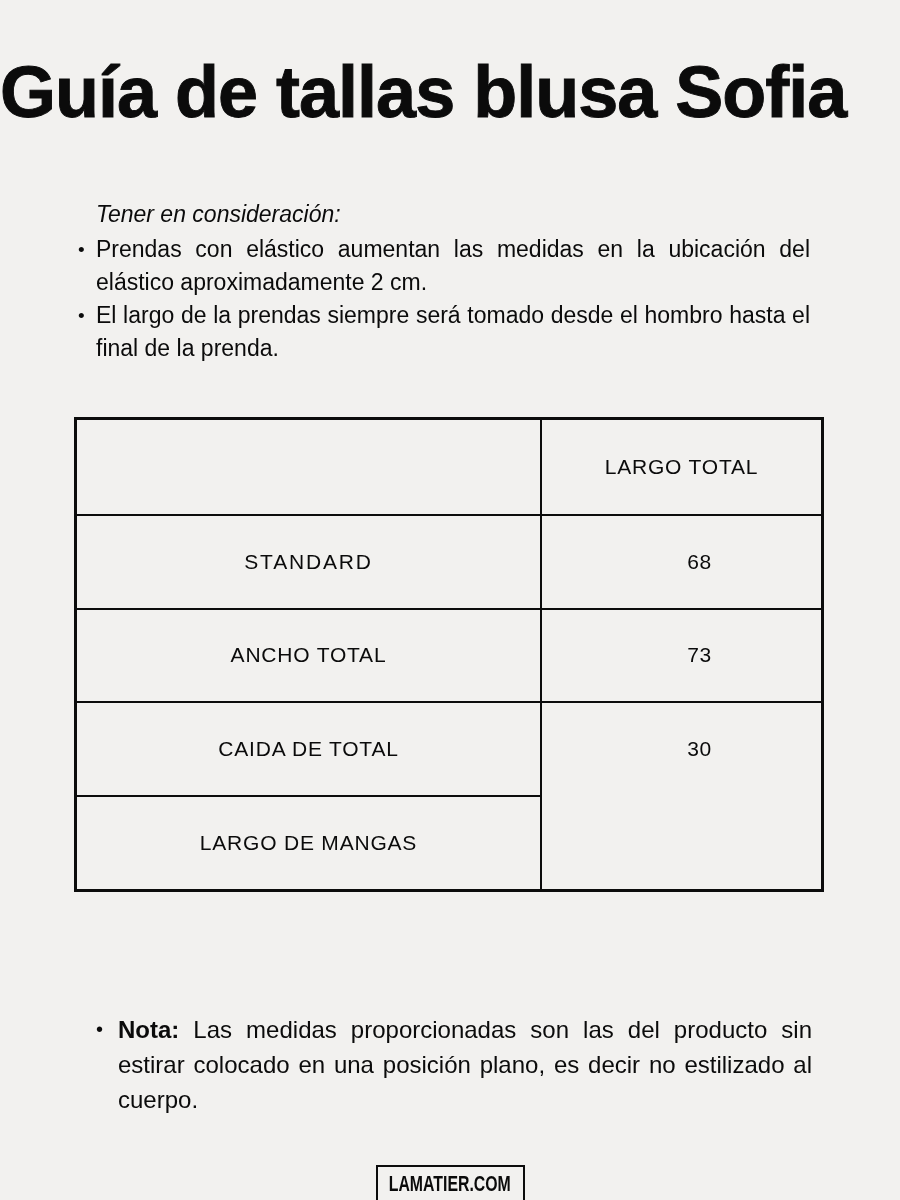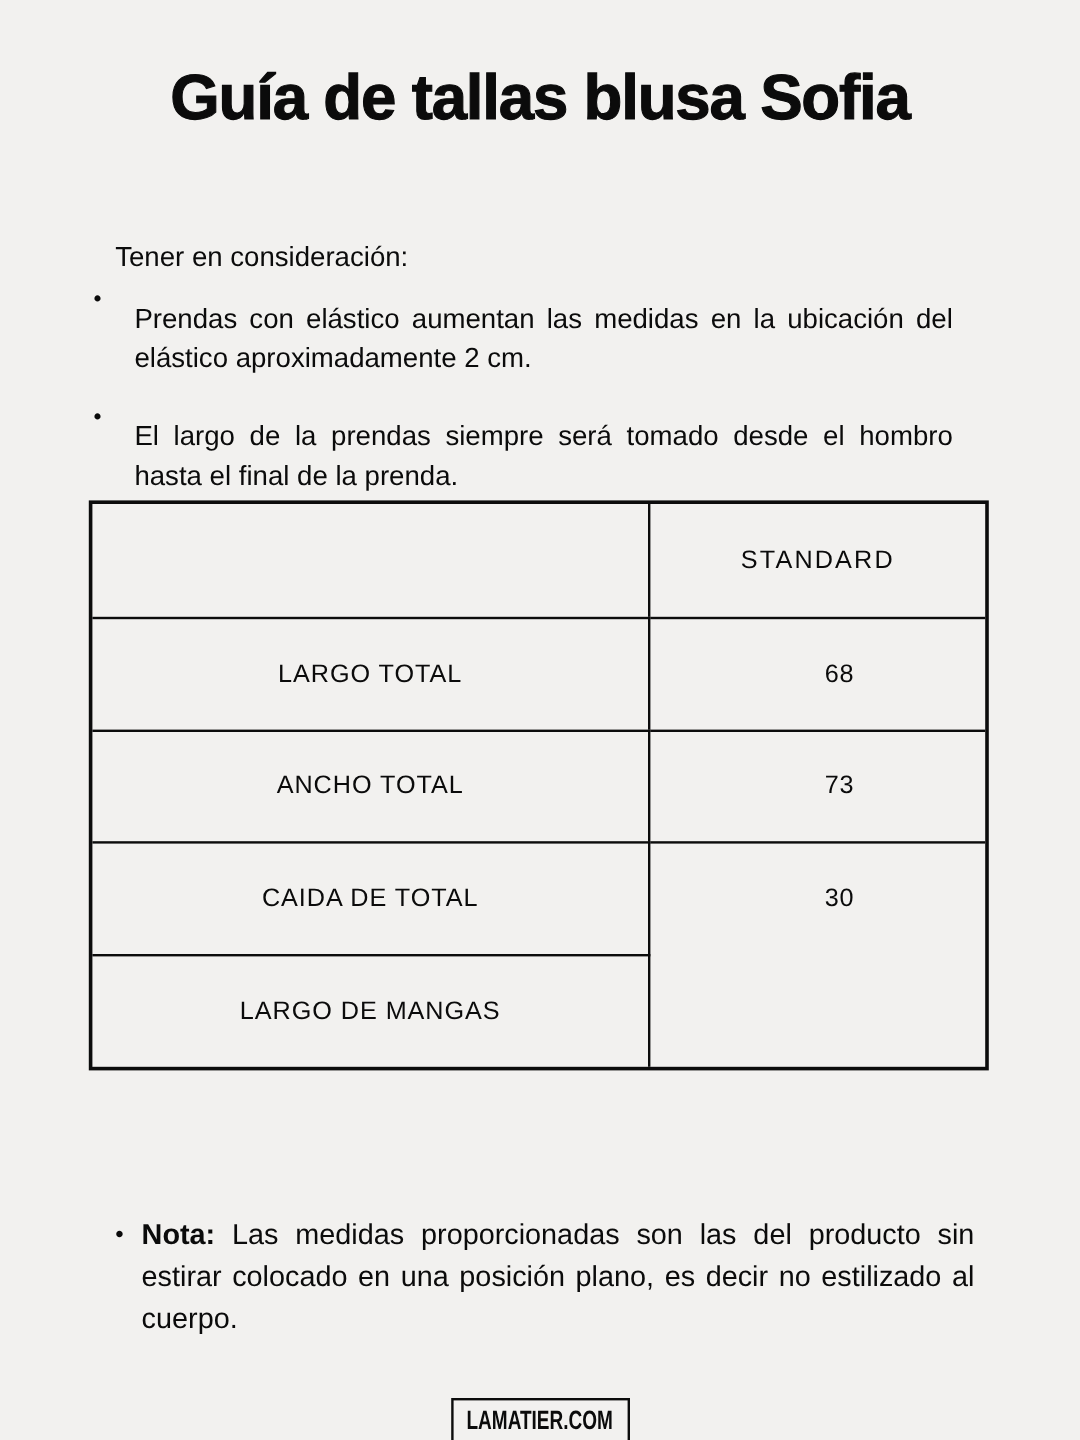--- a/index.html
+++ b/index.html
@@ -23,53 +23,53 @@
     margin: 0 auto;
   }
 
   
   .title {
     position: absolute;
     top: 54px;
     left: 0;
     width: 100%;
     margin: 0;
-    text-align: center;
-    font-size: 53px;
+    font-size: 72px;
     line-height: 1.06;
     font-weight: 700;
     letter-spacing: -1px;
     -webkit-text-stroke: 0.9px var(--text);
   }
 
   
   .considerations {
     position: absolute;
     top: 198px;
     left: 78px;
     width: 732px;
     font-size: 23px;
     line-height: 33px;
   }
   .cons-heading {
     margin: 0 0 2px 18px;
+    font-style: italic;
   }
   .bullet-item {
     display: flex;
     align-items: flex-start;
   }
   .bullet {
     flex: 0 0 18px;
     width: 18px;
     font-size: 19px;
     line-height: 33px;
   }
   .bullet-text {
     flex: 1;
-    margin: 16px;
+    margin: 0;
     text-align: justify;
   }
 
   
   .size-table {
     position: absolute;
     top: 417px;
     left: 74px;
     width: 750px;
     height: 475px;
@@ -155,23 +155,23 @@
       <p class="bullet-text">Prendas con elástico aumentan las medidas en la ubicación del elástico aproximadamente 2 cm.</p>
     </div>
     <div class="bullet-item">
       <span class="bullet">•</span>
       <p class="bullet-text">El largo de la prendas siempre será tomado desde el hombro hasta el final de la prenda.</p>
     </div>
   </section>
 
   <div class="size-table">
     <div class="cell label-cell"></div>
+    <div class="cell label-cell">LARGO TOTAL</div>
+
     <div class="cell header-cell">STANDARD</div>
-
-    <div class="cell label-cell">LARGO TOTAL</div>
     <div class="cell value-cell">68</div>
 
     <div class="cell label-cell">ANCHO TOTAL</div>
     <div class="cell value-cell">73</div>
 
     <div class="cell label-cell">CAIDA DE TOTAL</div>
     <div class="cell value-cell">30</div>
 
     <div class="cell label-cell">LARGO DE MANGAS</div>
   </div>

